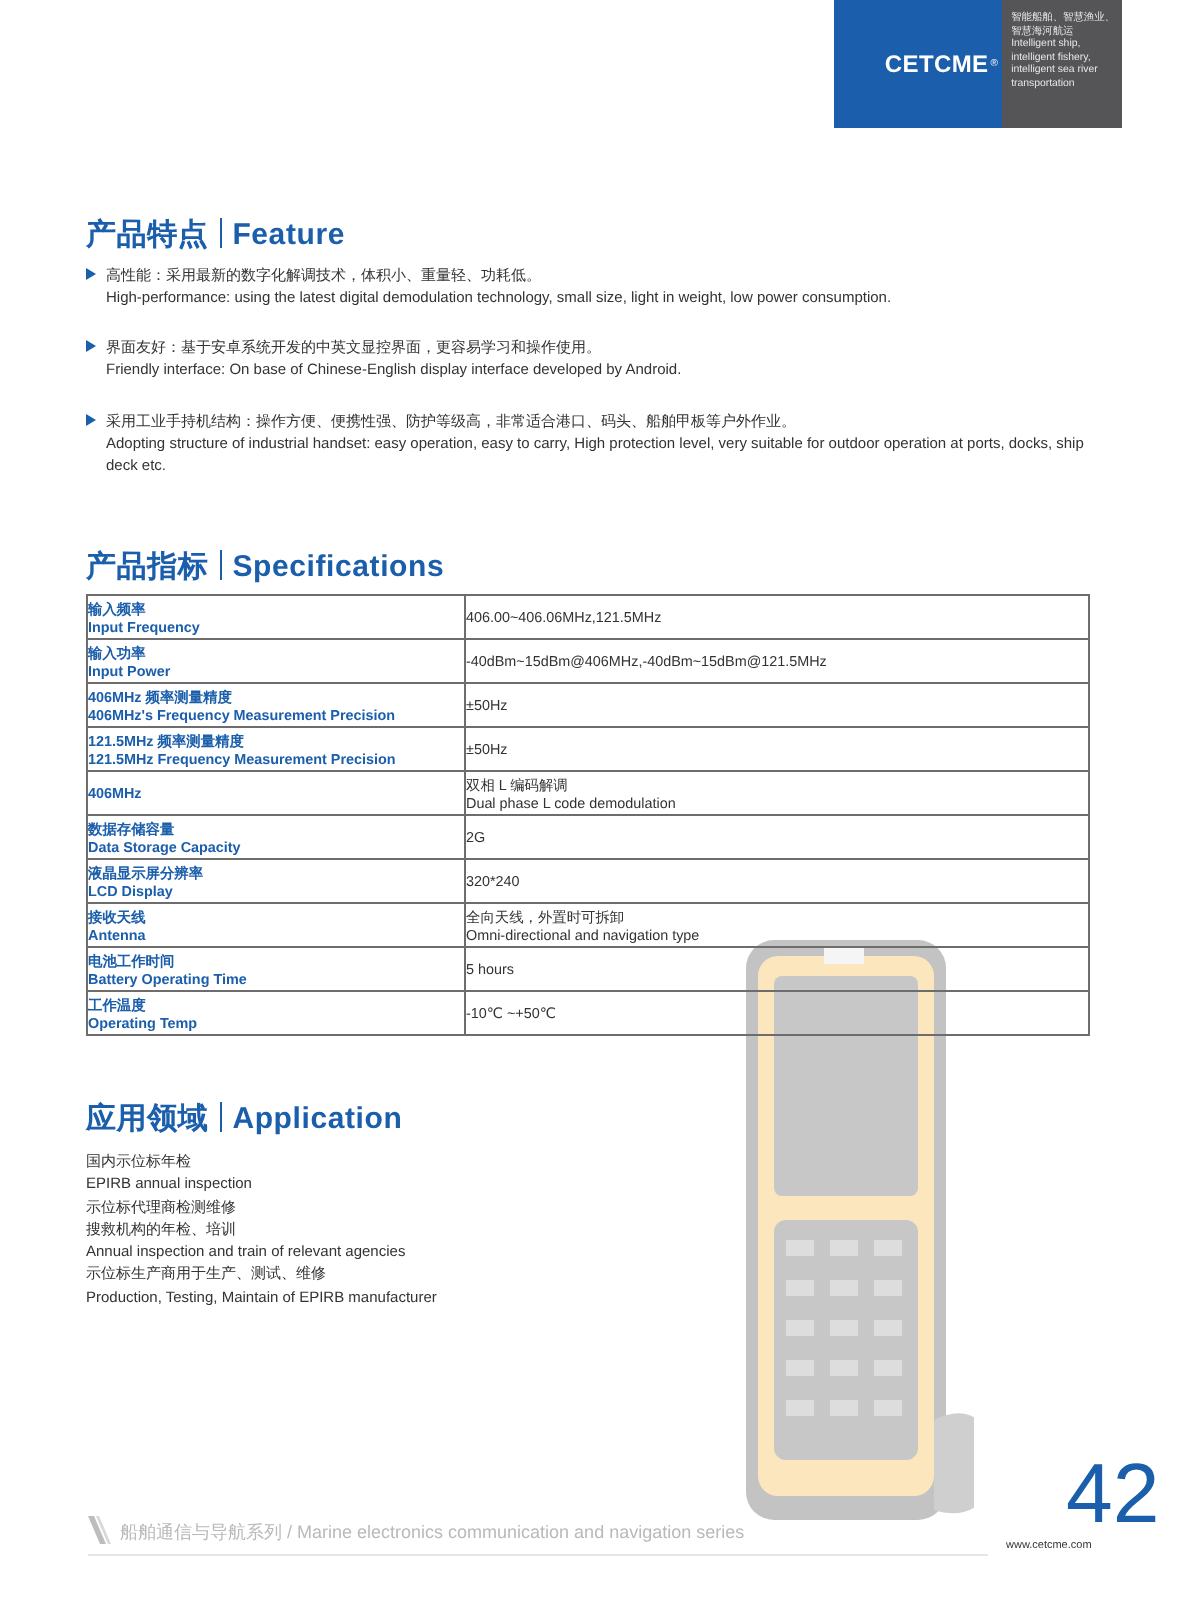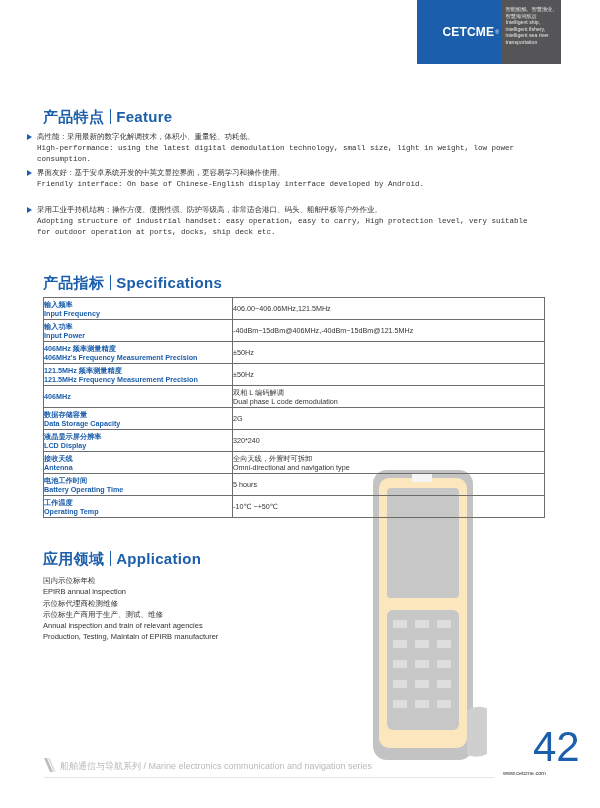--- a/index.html
+++ b/index.html
@@ -21,21 +21,21 @@
     .brand-logo sup { font-size: 5px; font-weight: normal; margin-left: 1px; }
     .brand-tag {
       width: 72px; height: 64px; background: #555456; color: #e8e8e8;
       font-size: 5.2px; line-height: 6.6px; padding: 6px 0 0 5px; box-sizing: border-box;
     }
     .section-title {
       position: absolute; left: 43px; color: #1b5eab;
       font-weight: bold; font-size: 15px; letter-spacing: 0.3px;
     }
     .section-title .sep { display: inline-block; width: 1px; height: 15px; background: #1b5eab; margin: 0 5px -2px 6px; }
-    .feature { position: absolute; left: 37px; font-size: 7.5px; line-height: 11px; color: #333; width: 500px; font-family: Liberation Mono, monospace; }
+    .feature { position: absolute; left: 53px; font-size: 7.5px; line-height: 11px; color: #333; width: 500px; }
     .feature .bullet {
       position: absolute; left: -10px; top: 2px; width: 0; height: 0;
       border-left: 5px solid #1b5eab; border-top: 3.5px solid transparent; border-bottom: 3.5px solid transparent;
     }
     .feature .cn { font-size: 7.5px; }
     table.spec {
       position: absolute; left: 43px; top: 297px; width: 502px;
       border-collapse: collapse; font-size: 7.2px;
     }
     table.spec td {
@@ -221,22 +221,23 @@
 </table>
 
 <div class="section-title" style="top:550px;">
   <span>应用领域</span><span class="sep"></span><span>Application</span>
 </div>
 
 <div class="app-list">
   <div>国内示位标年检</div>
   <div>EPIRB annual inspection</div>
   <div>示位标代理商检测维修</div>
+  <div>搜救机构的年检、培训</div>
+  <div>Annual inspection and train of relevant agencies</div>
   <div>示位标生产商用于生产、测试、维修</div>
-  <div>Annual inspection and train of relevant agencies</div>
   <div>Production, Testing, Maintain of EPIRB manufacturer</div>
 </div>
 
 <svg class="footer-slash" viewBox="0 0 12 14">
   <polygon points="0,0 3,0 9,14 6,14" fill="#bdbdbd"></polygon>
   <polygon points="4,0 5.5,0 11.5,14 10,14" fill="#d8d8d8"></polygon>
 </svg>
 <div class="footer-text">船舶通信与导航系列 / Marine electronics communication and navigation series</div>
 <div class="footer-line"></div>
 <div class="page-num">42</div>

